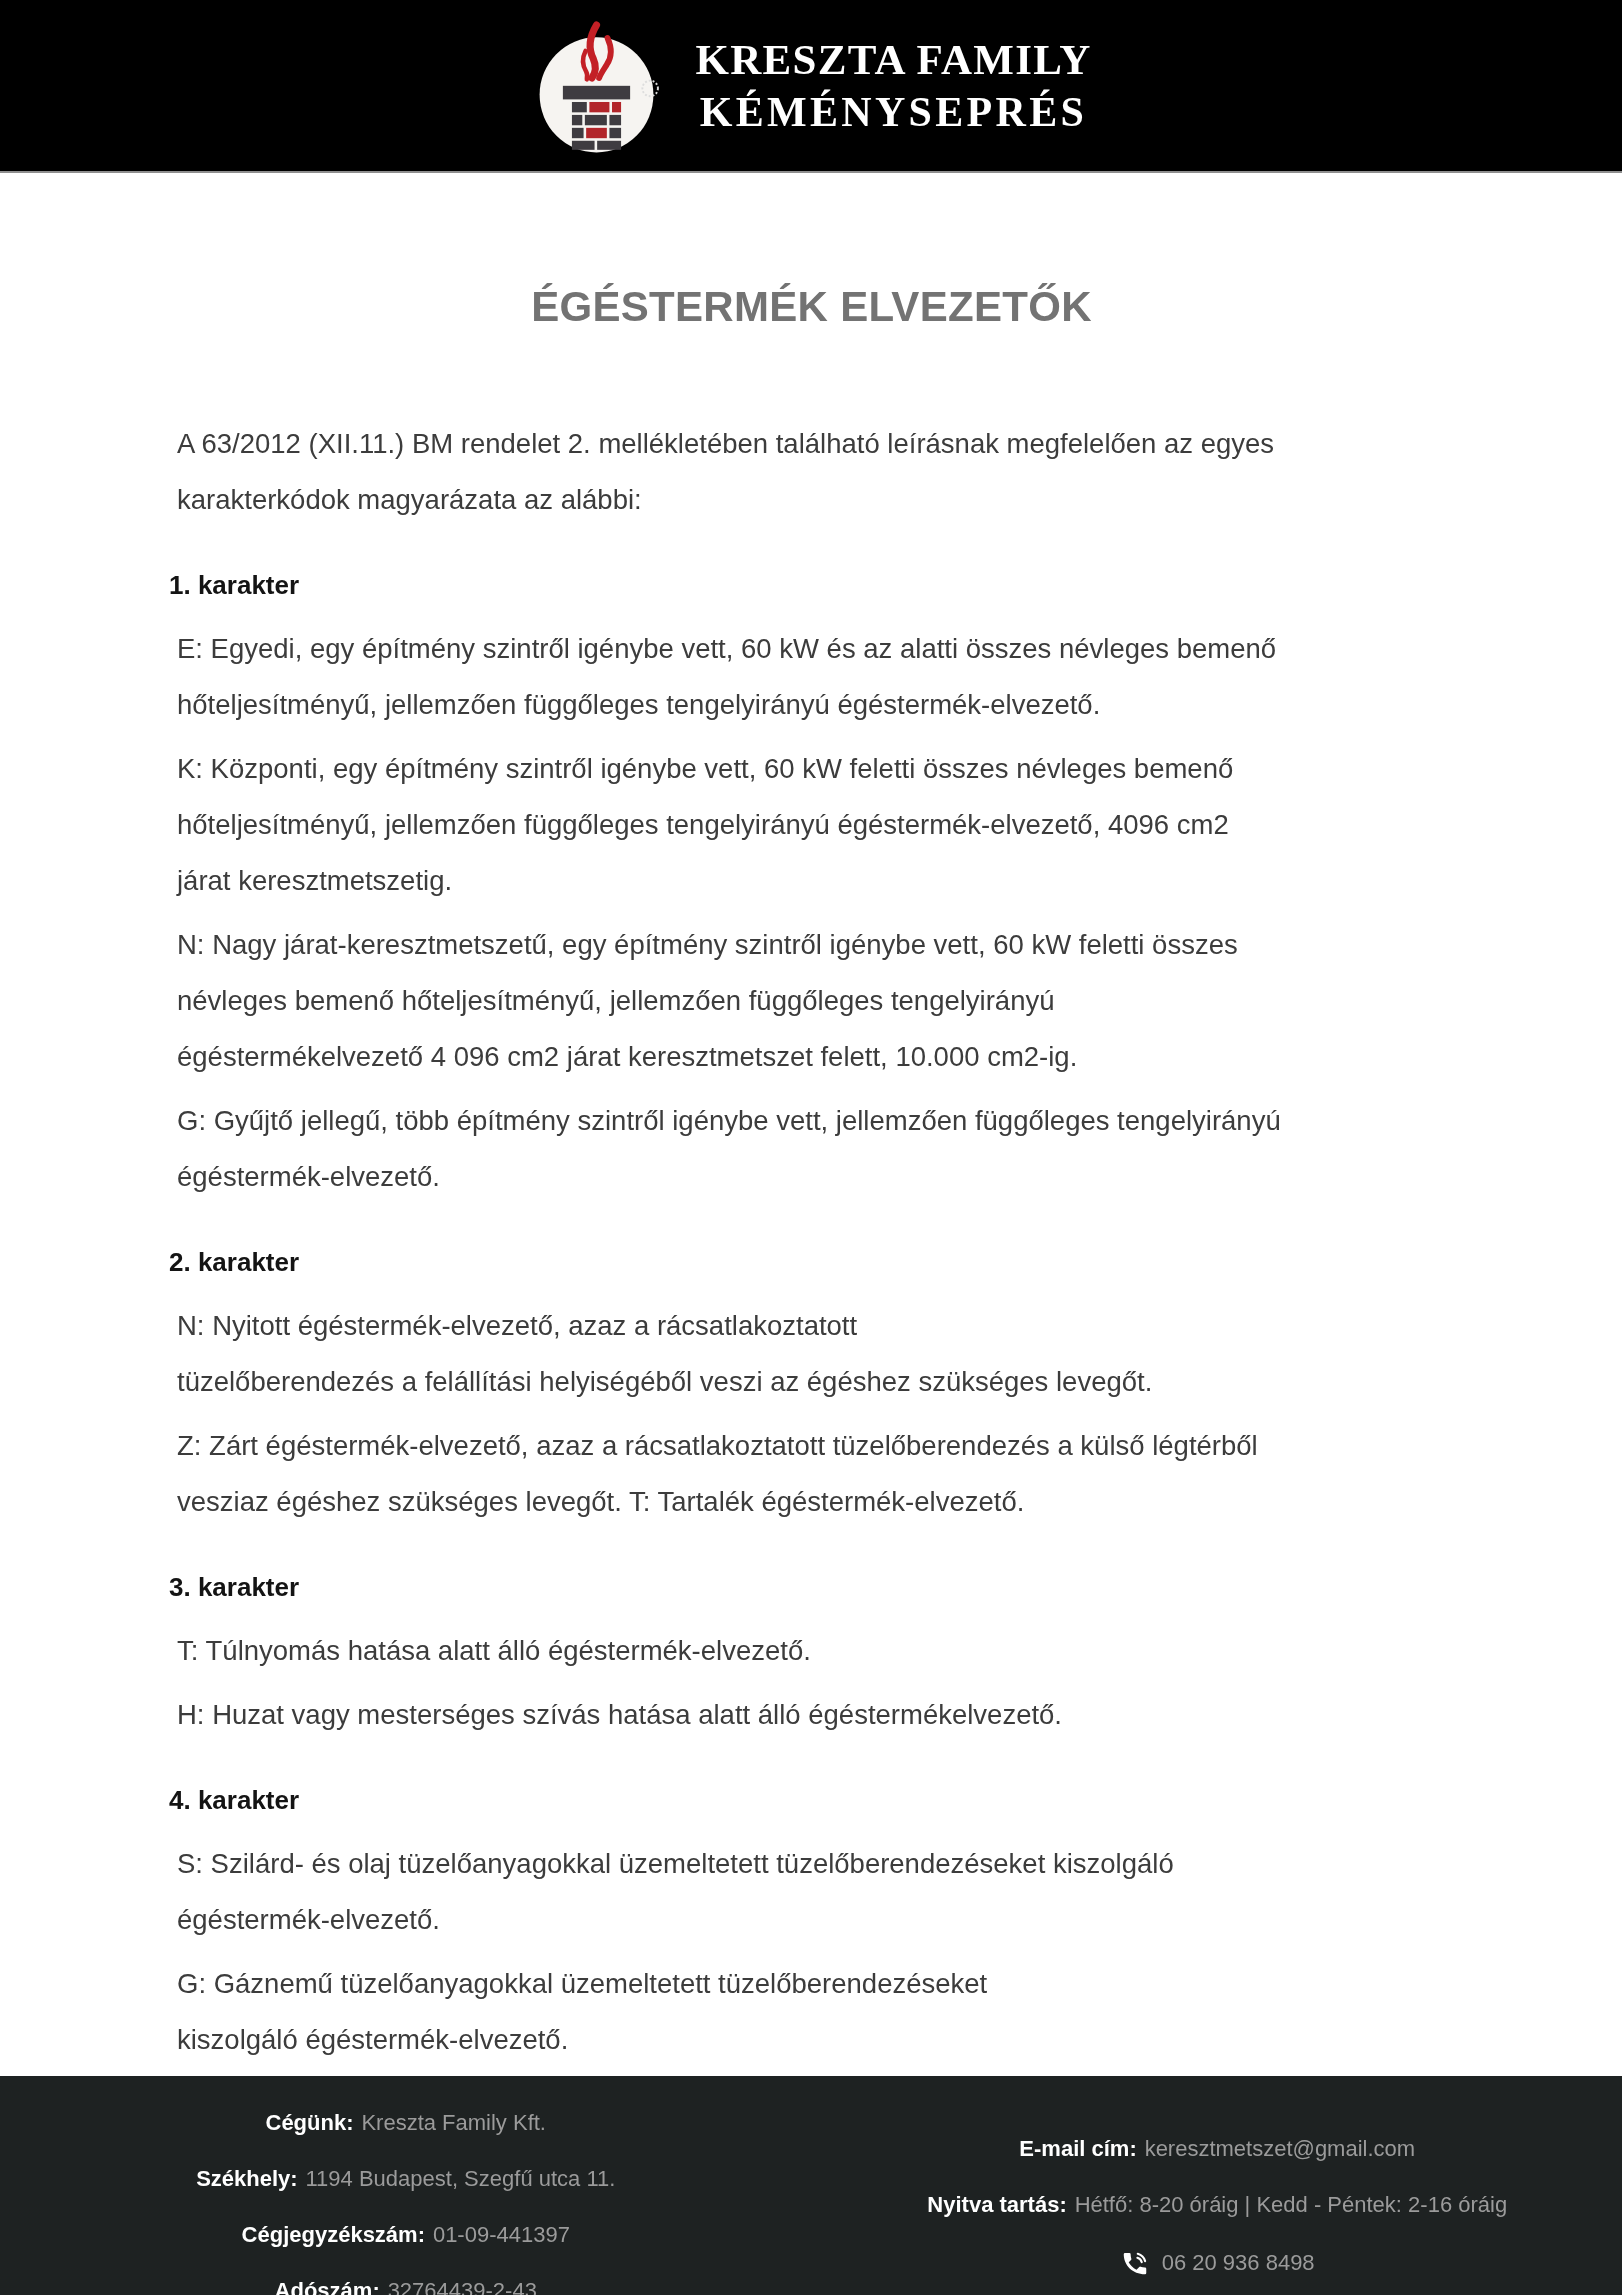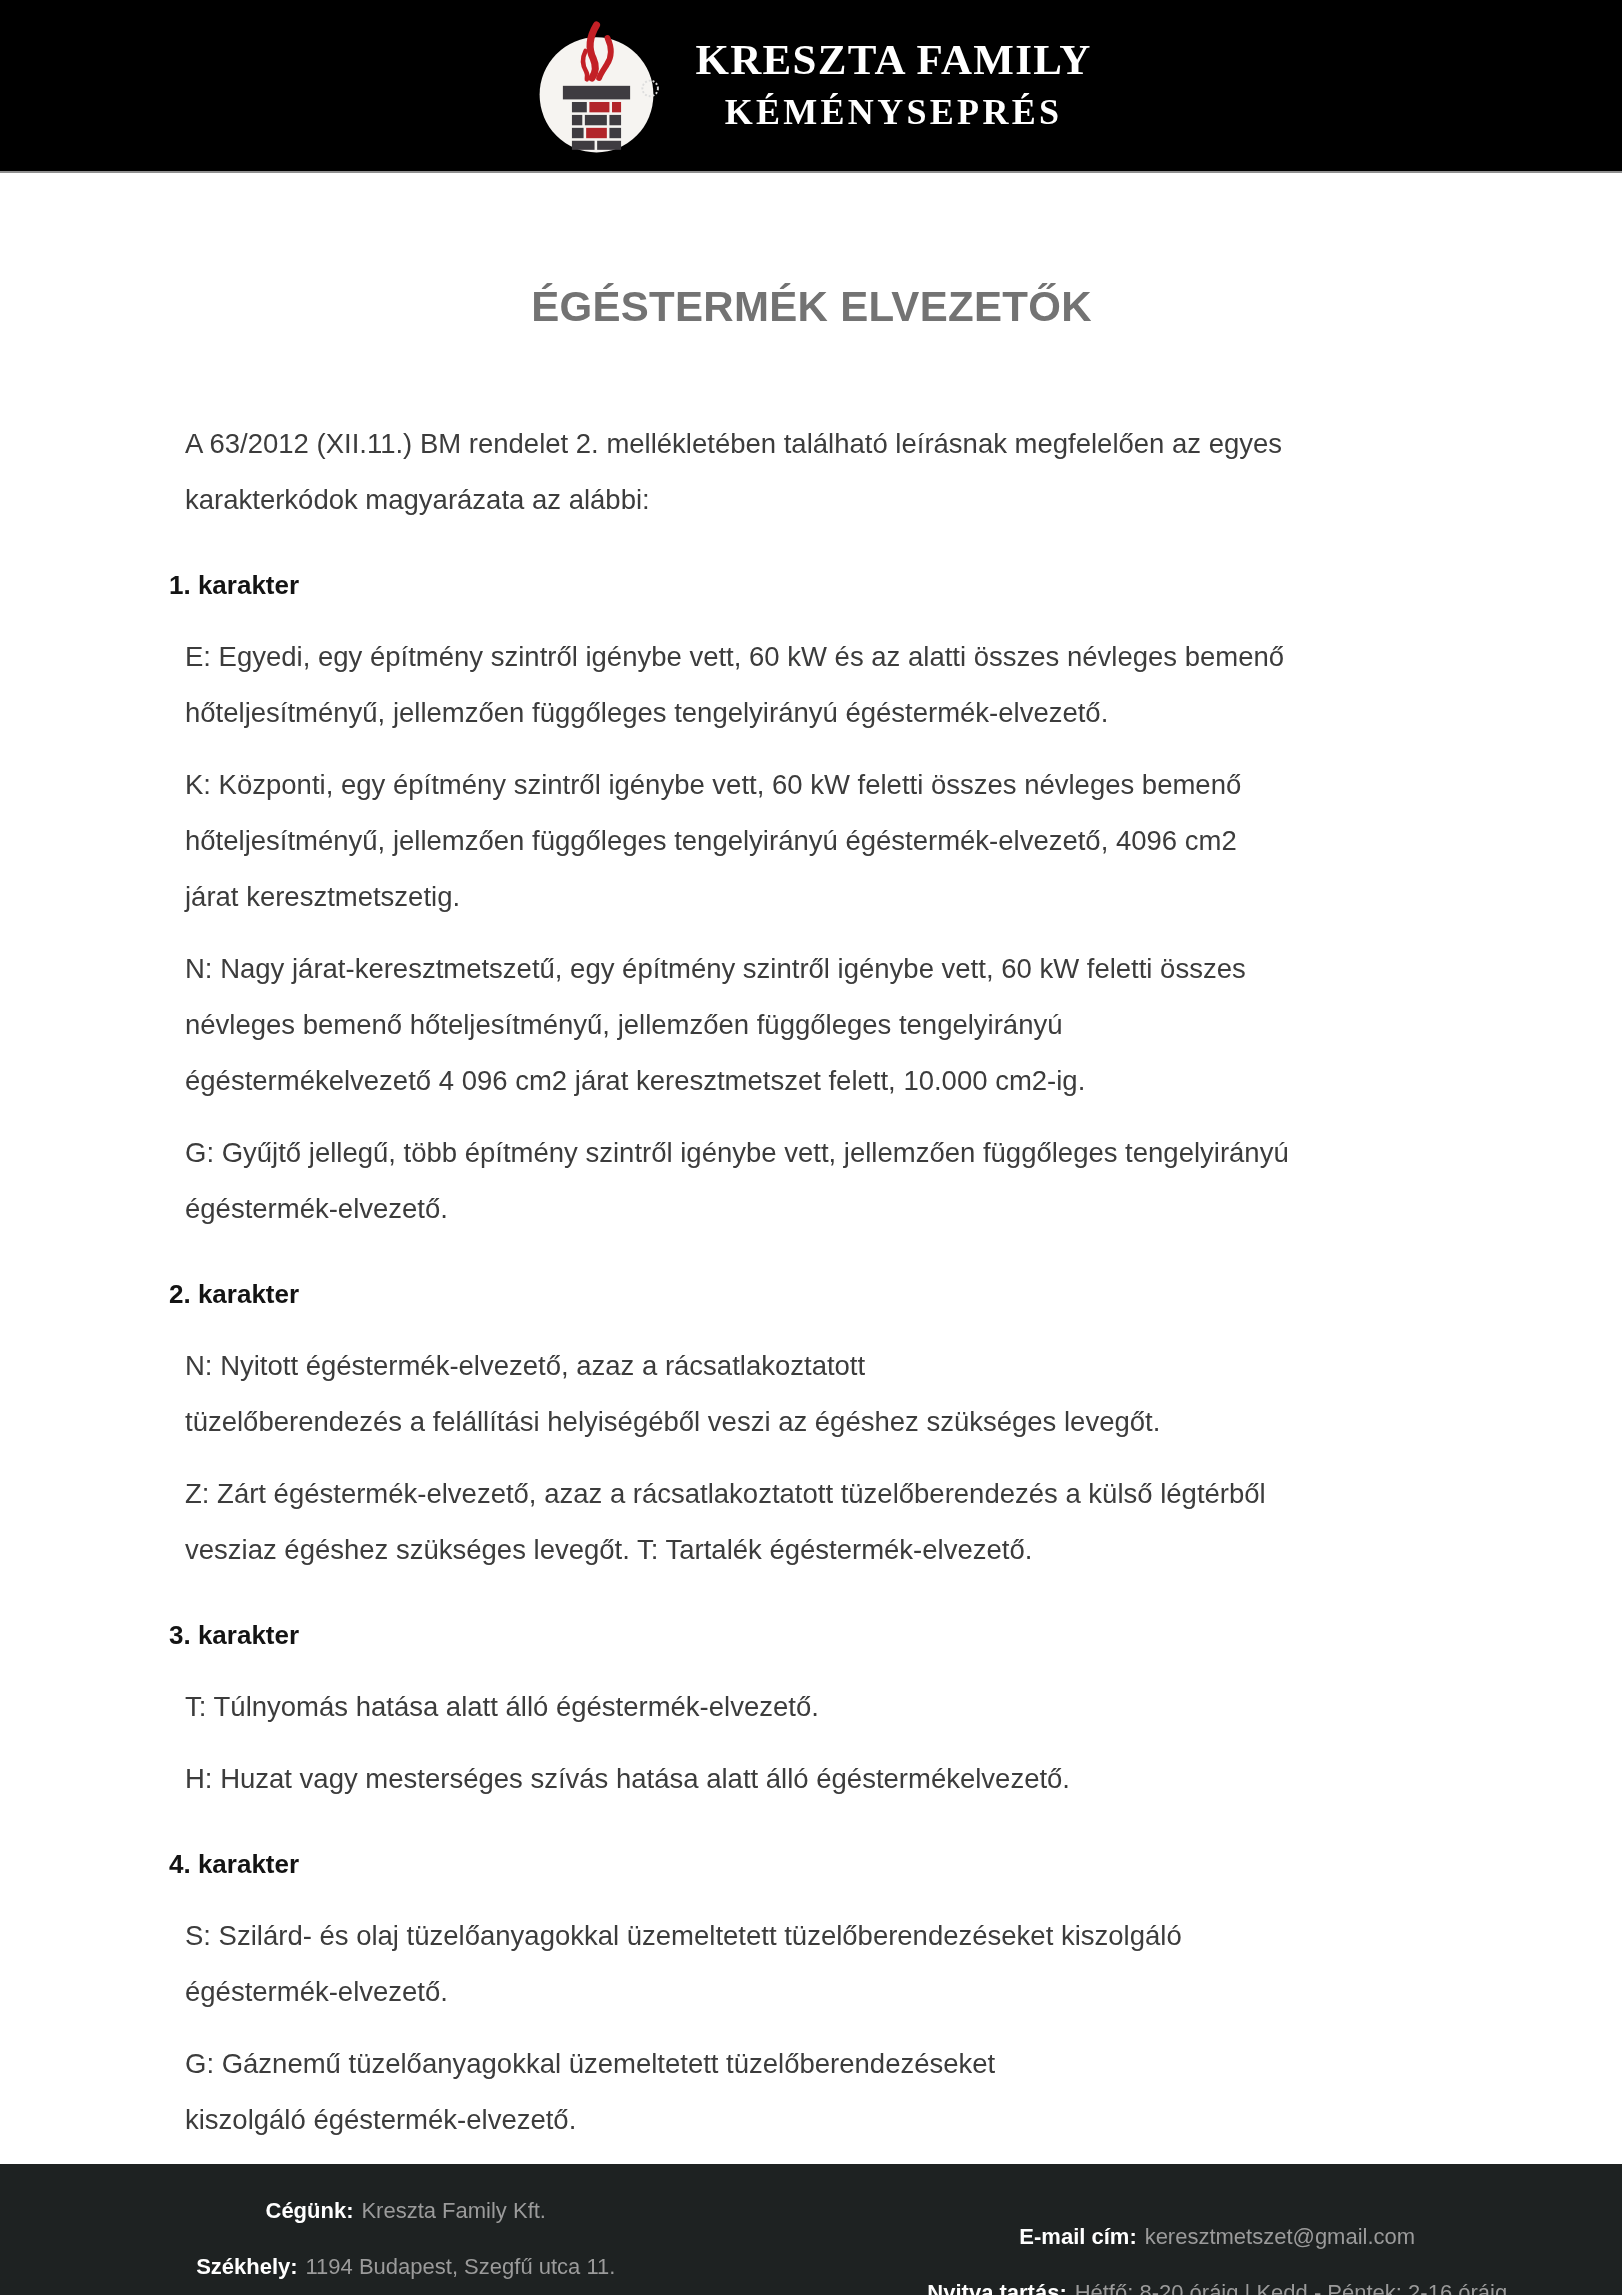--- a/index.html
+++ b/index.html
@@ -20,33 +20,33 @@
     gap:33px;
   }
   .logo { width:131px; height:139px; flex:0 0 auto; }
   .logo svg { display:block; width:100%; height:100%; }
   .brand {
     color:#ffffff;
     font-family:"Liberation Serif", serif;
     font-weight:700; text-align:center;
   }
   .brand-line1 { font-size:43px; line-height:52px; letter-spacing:1.3px; }
-  .brand-line2 { font-size:36px; line-height:52px; letter-spacing:3.3px; }
+  .brand-line2 { font-size:42px; line-height:52px; letter-spacing:3.3px; }
 
   
   main { flex:1 1 auto; padding:0 169px; box-sizing:border-box; }
   .page-title {
     text-align:center;
     font-size:42px; font-weight:700; color:#737373;
     margin:109px 0 0 0; line-height:50px; letter-spacing:0.3px;
   }
   .content-text { margin-top:84px; }
   p.body {
     font-size:27.5px; line-height:56px; color:#3c3c3c;
-    margin:16px; white-space:pre-line; font-weight:400;
+    margin:8px; white-space:pre-line; font-weight:400;
   }
   h3.kar {
     font-size:26px; line-height:56px; font-weight:700; color:#141414;
     margin:29px 0 6.5px 0;
   }
 
   
   .site-footer {
     flex:0 0 auto; height:262px;
     background:#1e2222;

